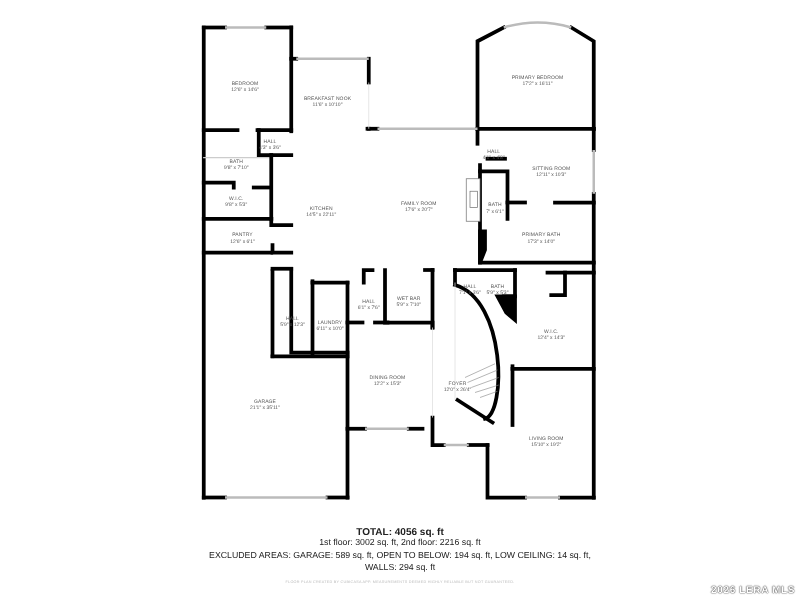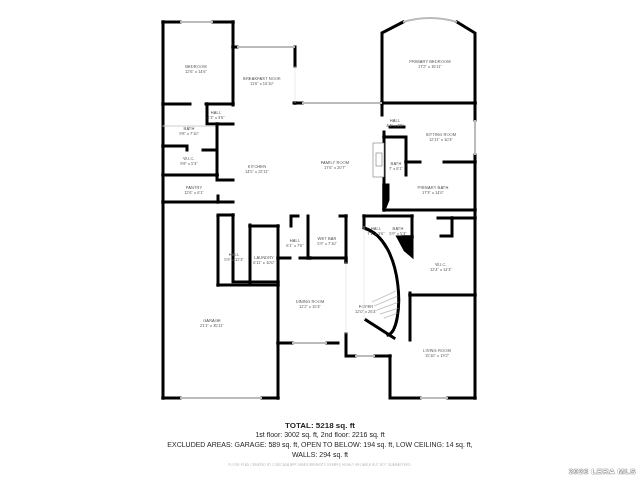--- a/index.html
+++ b/index.html
@@ -217,19 +217,19 @@
   </div>
 <div class="lbl" style="left:366px;top:304px">
     <span class="n">FOYER</span>
     <span class="d">12'0" x 26'4"</span>
   </div>
 <div class="lbl" style="left:437px;top:348px">
     <span class="n">LIVING ROOM</span>
     <span class="d">15'10" x 19'2"</span>
   </div>
 
-<div class="summary total">TOTAL: 5218 sq. ft</div>
+<div class="summary total">TOTAL: 4056 sq. ft</div>
 <div class="summary l2">1st floor: 3002 sq. ft, 2nd floor: 2216 sq. ft</div>
 <div class="summary l3">EXCLUDED AREAS: GARAGE: 589 sq. ft, OPEN TO BELOW: 194 sq. ft, LOW CEILING: 14 sq. ft,</div>
 <div class="summary l4">WALLS: 294 sq. ft</div>
 <div class="summary disc">FLOOR PLAN CREATED BY CUBICASA APP. MEASUREMENTS DEEMED HIGHLY RELIABLE BUT NOT GUARANTEED.</div>
 
 <div class="wm">2026 LERA MLS</div>
 
 </body></html>

